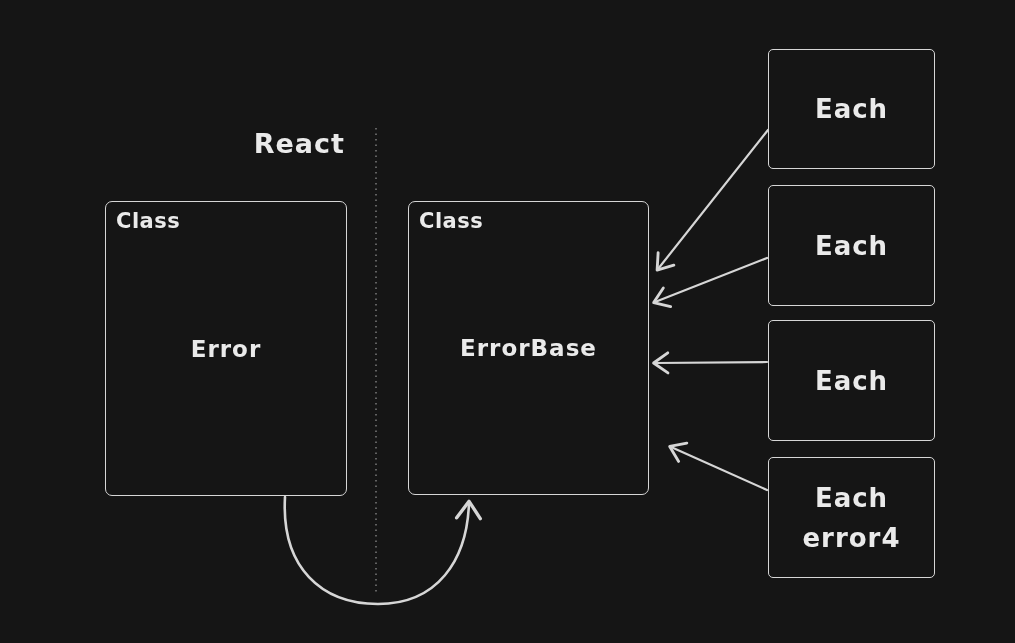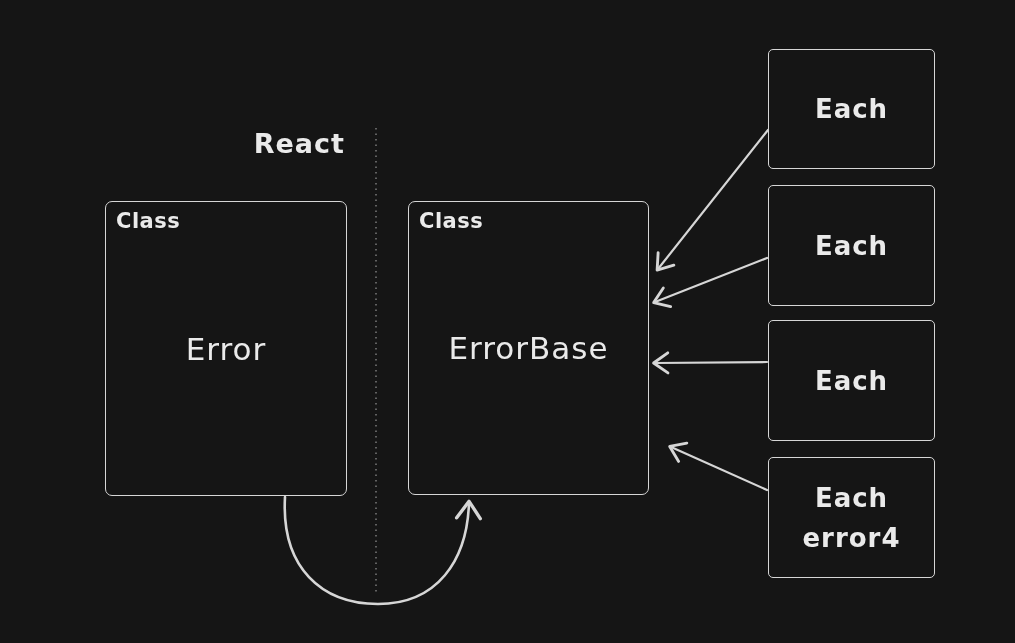--- a/index.html
+++ b/index.html
@@ -35,22 +35,22 @@
     justify-content:center;
   }
   .class-tag{
     position:absolute;
     top:7px;left:10px;
     font-size:21px;
     font-weight:700;
     letter-spacing:0.5px;
   }
   .class-title{
-    font-size:31px;
-    font-weight:400;
+    font-size:23px;
+    font-weight:700;
     letter-spacing:1px;
   }
   .each-box{
     position:absolute;
     left:768px;width:165px;height:119px;
     border:1.6px solid var(--stroke);
     border-radius:5px;
     display:flex;
     flex-direction:column;
     align-items:center;

